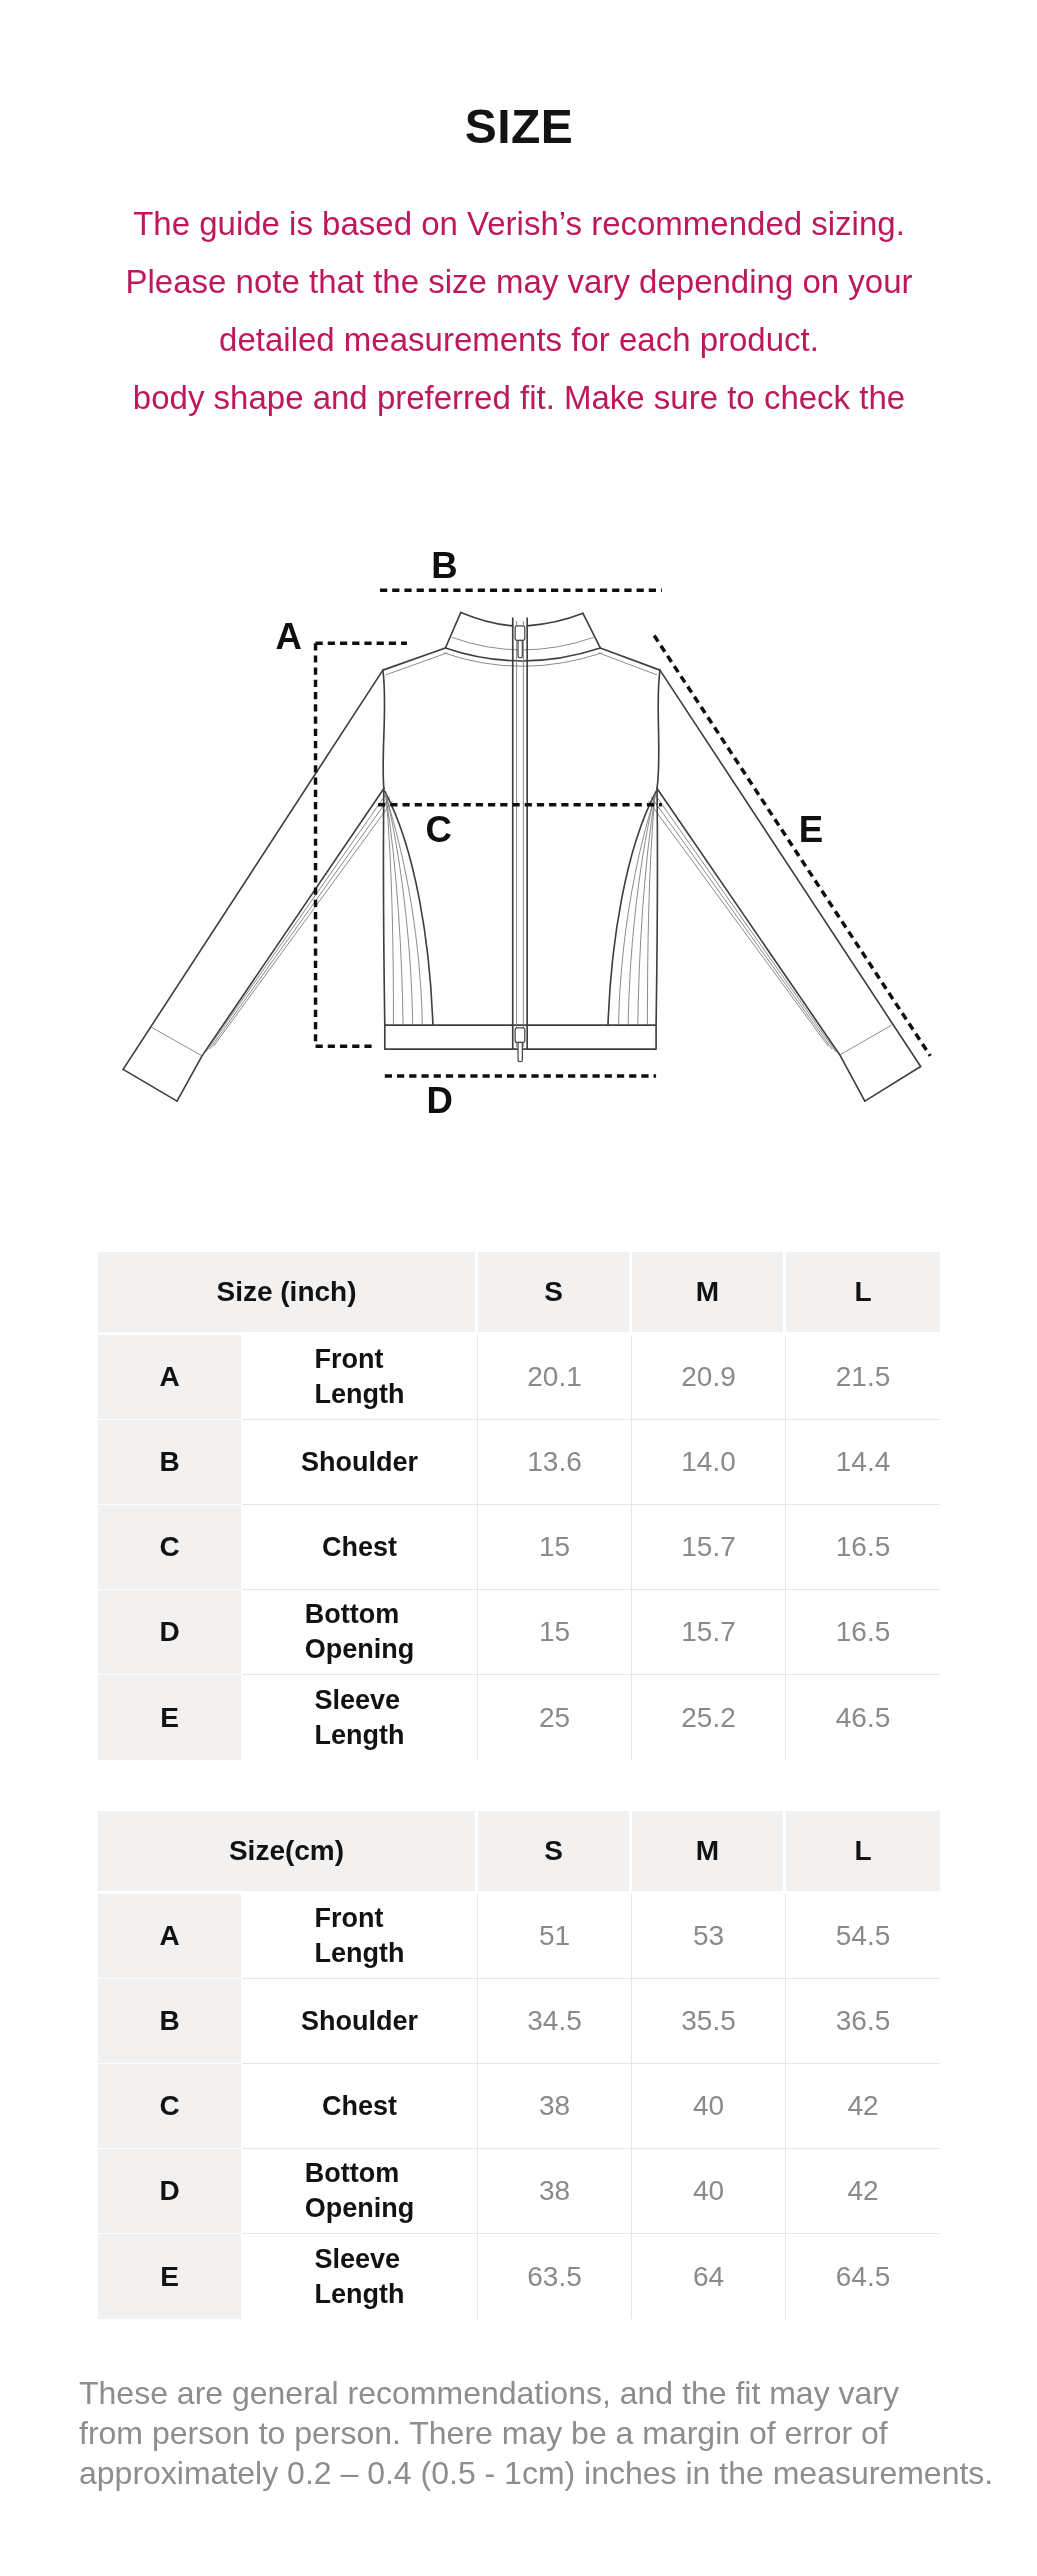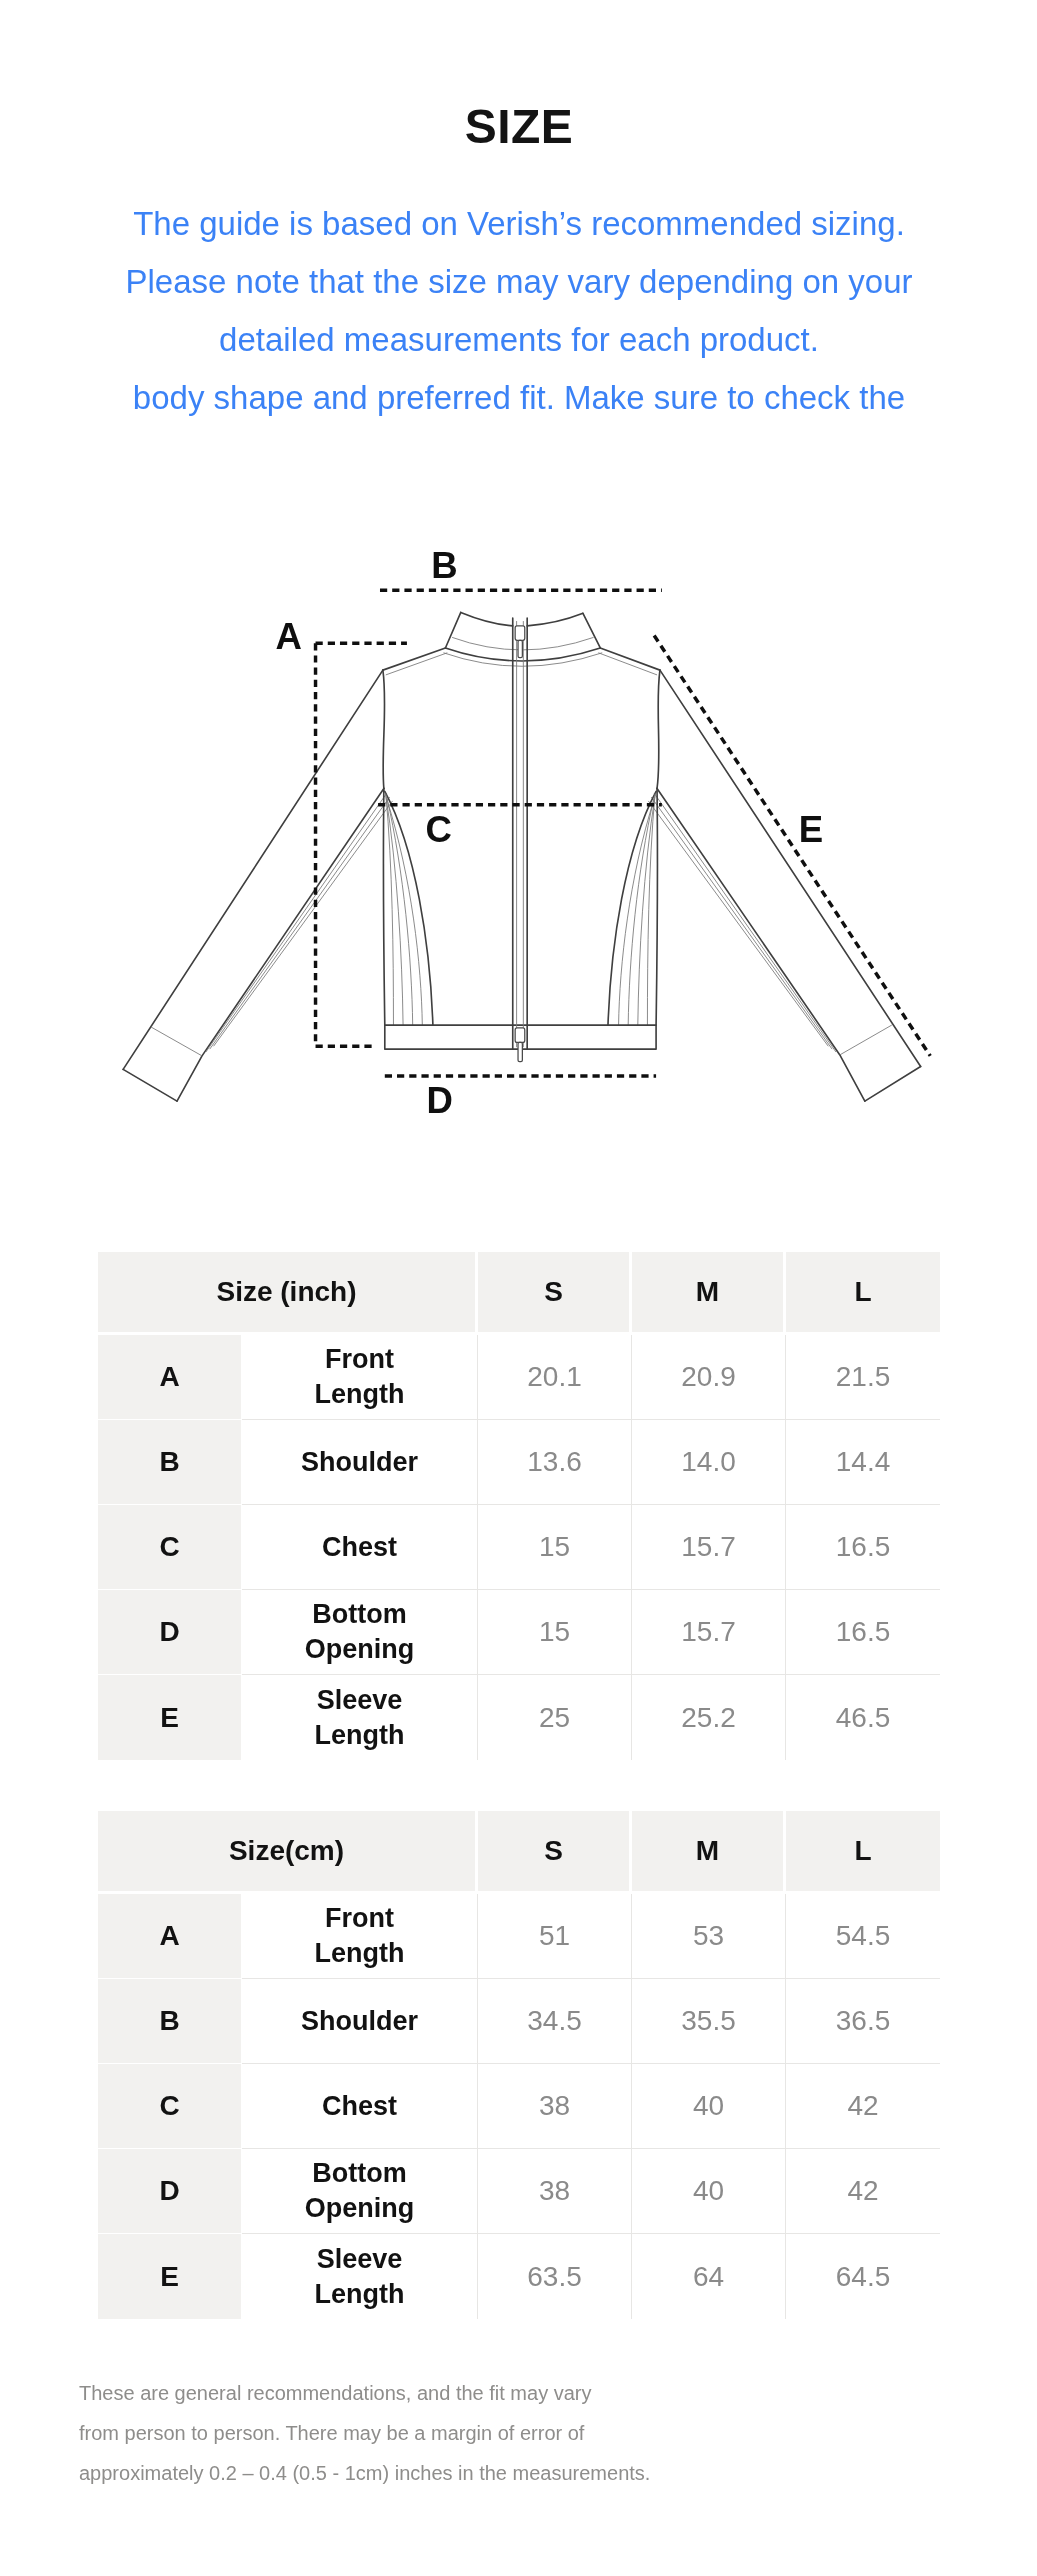--- a/index.html
+++ b/index.html
@@ -8,56 +8,56 @@
     width:1038px; height:2576px; margin:0 auto; position:relative;
     font-family:"Liberation Sans", sans-serif; color:#141414;
     -webkit-font-smoothing:antialiased;
   }
   .page-title {
     margin-top:99px; text-align:center;
     font-size:48px; line-height:56px; font-weight:700; letter-spacing:0.5px;
   }
   .intro {
     margin-top:40px; text-align:center;
-    font-size:33px; line-height:58px; font-weight:500; color:#3b82f6;
+    font-size:33px; line-height:58px; font-weight:500; color:#be185d;
   }
   .diagram-svg { display:block; margin-top:93px; width:1038px; height:635px; }
 
   .ln   { fill:none; stroke:#3f3f3f; stroke-width:1.7; stroke-linejoin:round; stroke-linecap:round; }
   .thin { fill:none; stroke:#787878; stroke-width:0.9; stroke-linejoin:round; }
   .dot  { fill:none; stroke:#0f0f0f; stroke-width:3.6; stroke-dasharray:7.5 5.2; }
   .pull { fill:#ffffff; stroke:#4a4a4a; stroke-width:1.3; }
   .dlabel { font-family:"Liberation Sans", sans-serif; font-size:38px; font-weight:700; fill:#0f0f0f; text-anchor:middle; }
 
   .size-table {
     width:841px; margin-left:98px; background:#ffffff;
     display:grid;
     grid-template-columns:144px 236px 154px 154px 154px;
     grid-template-rows:83px repeat(5, 85px);
   }
   .size-table.first  { margin-top:97px; }
   .size-table.second { margin-top:51px; }
   .cell {
     display:flex; align-items:center; justify-content:center;
-    text-align:center; white-space:pre-line;
+    text-align:left; white-space:pre-line;
   }
   .cell.shaded { background:#f2f1ef; }
   .cell.hdr  { font-size:28px; font-weight:700; color:#121212; border-right:3.8px solid #fff; border-bottom:3.8px solid #fff; }
   .cell.hdr.merged { grid-column:1 / 3; }
   .cell.rowkey { font-size:28px; font-weight:700; color:#121212; border-right:1.9px solid #fff; border-bottom:1.9px solid #fff; }
   .cell.mname { font-size:27px; font-weight:700; line-height:35px; color:#121212;
                 border-right:1px solid #e7e6e4; border-bottom:1px solid #e7e6e4; }
   .cell.val   { font-size:28px; font-weight:400; color:#8a8a8a;
                 border-right:1px solid #e7e6e4; border-bottom:1px solid #e7e6e4; }
   .cell.r-last { border-right:none; }
   .cell.b-last { border-bottom:none; }
 
   .footnote {
     margin-top:54px; padding-left:79px; text-align:left;
-    font-size:20px; line-height:40px; font-weight:400; color:#8e8d8b;
+    font-size:32px; line-height:40px; font-weight:400; color:#8e8d8b;
   }
 </style>
 </head>
 <body>
 
 <h1 class="page-title">SIZE</h1>
 
 <div class="intro">
   <div>The guide is based on Verish’s recommended sizing.</div>
   <div>Please note that the size may vary depending on your</div>

